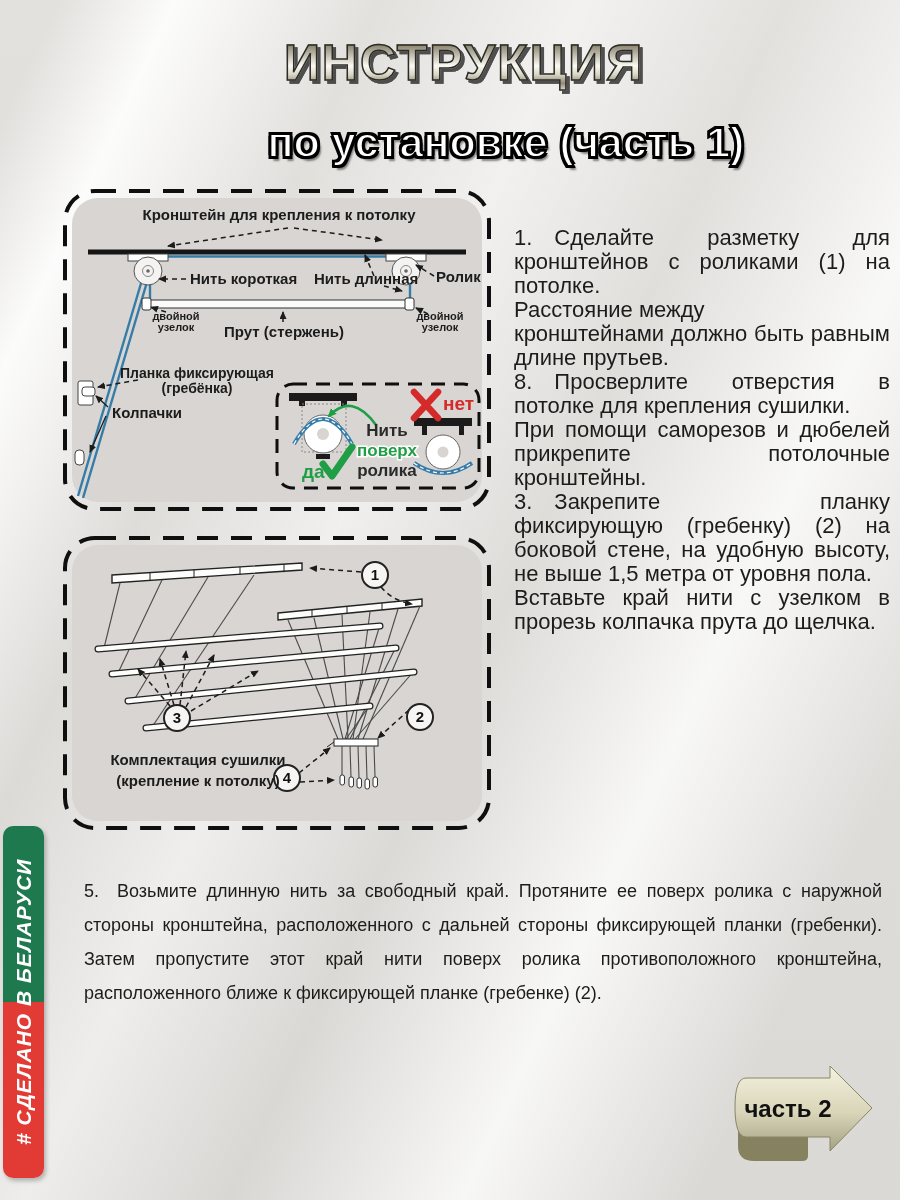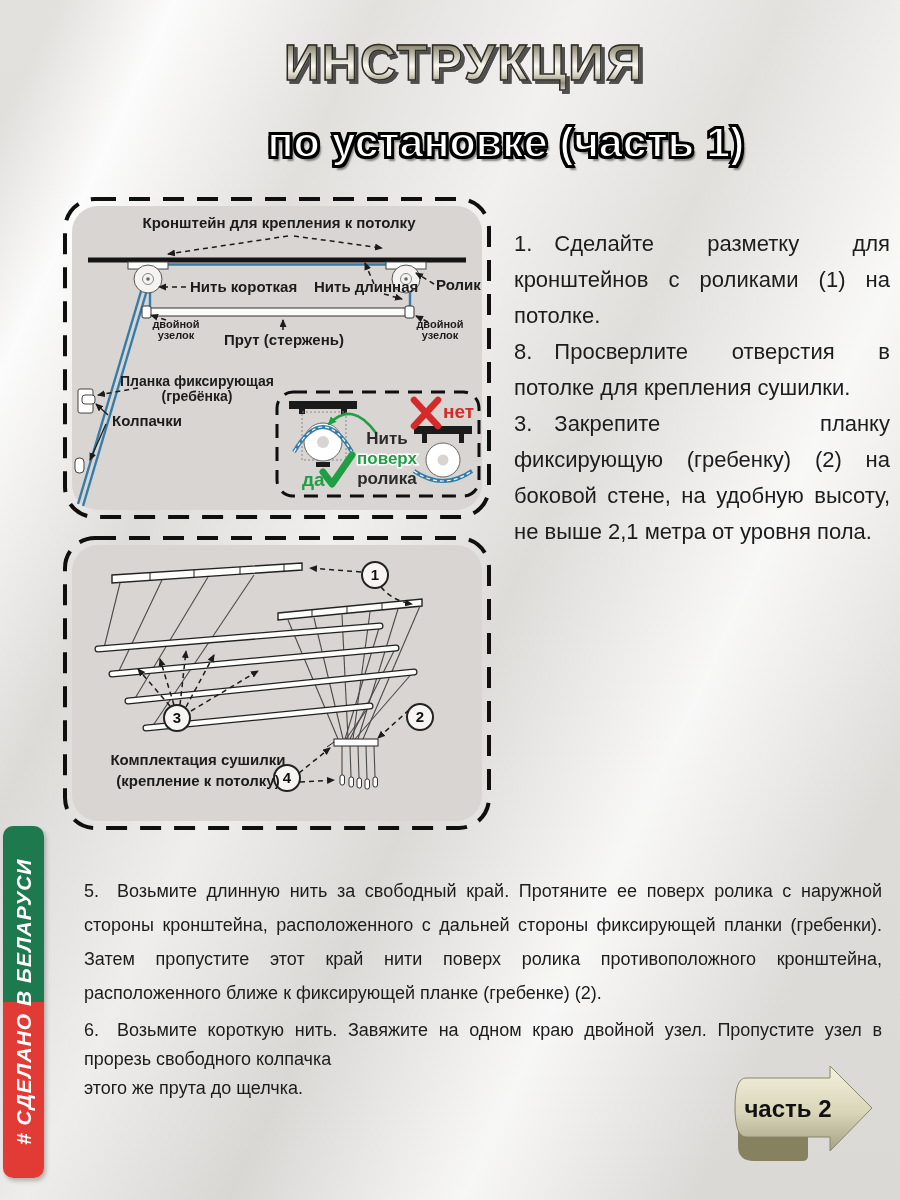--- a/index.html
+++ b/index.html
@@ -15,40 +15,40 @@
     font-size:50px;font-weight:700;letter-spacing:2px;
     background:linear-gradient(180deg,#56523f 0%,#8d8873 20%,#fbfaf3 55%,#d9d6c6 70%,#8f8a76 85%,#f4f2e8 100%);
     -webkit-background-clip:text;background-clip:text;color:transparent;
     -webkit-text-stroke:1.5px #2c2b26;
     filter:drop-shadow(3px 3px 0.6px rgba(25,25,25,.75));padding-left:14px;}
   .subtitle{position:absolute;top:118px;left:14px;width:100%;text-align:center;
     font-size:43px;font-weight:800;color:#fff;-webkit-text-stroke:1.8px #000;
     text-shadow:2px 2px 0 #000,-2px 2px 0 #000,2px -2px 0 #000,-2px -2px 0 #000,3px 4px 2px rgba(0,0,0,.45);padding-left:42px;}
   
   .box{position:absolute;}
-  .box1{left:62px;top:196px;width:430px;height:324px;}
+  .box1{left:62px;top:188px;width:430px;height:324px;}
   .box2{left:62px;top:535px;width:430px;height:296px;}
   svg{display:block;}
   .boxfill{fill:#d8d5d2;}
   .dash-b{fill:none;stroke:#0f0f0f;stroke-width:4;stroke-dasharray:21 13;}
   .dash-b2{fill:none;stroke:#0f0f0f;stroke-width:3;stroke-dasharray:14 9;}
   .lbl{font:700 15px "Liberation Sans",sans-serif;fill:#1c1c1c;}
   .lbl14{font:700 14px "Liberation Sans",sans-serif;fill:#1c1c1c;}
   .lbl-sm{font:700 11px "Liberation Sans",sans-serif;fill:#1c1c1c;}
   .dl{stroke:#1c1c1c;stroke-width:1.5;stroke-dasharray:5 4;fill:none;}
   .sl{stroke:#1c1c1c;stroke-width:1.3;fill:none;}
   .thread{stroke:#357ca8;stroke-width:2.4;fill:none;}
   .tstring{stroke:#4a4a4a;stroke-width:1.1;fill:none;}
   .ins-dark{font:700 17px "Liberation Sans",sans-serif;fill:#2a2a2a;}
   .ins-green{font:700 17px "Liberation Sans",sans-serif;fill:#1f9e46;stroke:#fff;stroke-width:3;paint-order:stroke;}
   .yes-no{font:800 19px "Liberation Sans",sans-serif;}
   .co-circle{fill:#f6f5f3;stroke:#222;stroke-width:2;}
   .co-num{font:700 15px "Liberation Sans",sans-serif;fill:#111;text-anchor:middle;}
   
-  .right-col{position:absolute;left:514px;top:226px;width:376px;font-size:22px;line-height:36px;}
+  .right-col{position:absolute;left:514px;top:226px;width:376px;font-size:22px;line-height:24px;}
   .right-col p{margin:0;text-align:justify;white-space:pre-line;}
   .bottom-col{position:absolute;left:84px;top:874px;width:798px;font-size:18px;}
   .bottom-col p{margin:0 0 6px;text-align:justify;white-space:pre-line;}
   .bottom-col .p5{line-height:34px;}
   .bottom-col .p6{line-height:29px;}
   
   .banner{position:absolute;left:3px;top:826px;width:41px;height:352px;border-radius:10px;overflow:hidden;
     box-shadow:2px 3px 4px rgba(0,0,0,.25);}
   .banner-green{position:absolute;top:0;left:0;width:100%;height:176px;background:#1e7a4e;}
   .banner-red{position:absolute;top:176px;left:0;width:100%;bottom:0;background:#e23b35;}
@@ -266,28 +266,30 @@
         <text class="co-num" x="225" y="248">4</text>
       </g>
 
       <text class="lbl" x="136" y="230" text-anchor="middle">Комплектация сушилки</text>
       <text class="lbl" x="136" y="251" text-anchor="middle">(крепление к потолку)</text>
     </svg>
   </div>
 
   <div class="right-col">
     <p>1. Сделайте разметку для кронштейнов с роликами (1) на потолке.</p>
+    <p>Расстояние между
+кронштейнами должно быть равным длине прутьев.</p>
     <p>8. Просверлите отверстия в потолке для крепления сушилки.</p>
-    <p>3. Закрепите планку фиксирующую (гребенку) (2) на боковой стене, на удобную высоту, не выше 2,1 метра от уровня пола.</p>
+    <p>При помощи саморезов и дюбелей прикрепите потолочные кронштейны.</p>
+    <p>3. Закрепите планку фиксирующую (гребенку) (2) на боковой стене, на удобную высоту, не выше 1,5 метра от уровня пола.</p>
+    <p>Вставьте край нити с узелком в прорезь колпачка прута до щелчка.</p>
   </div>
 
   <div class="bottom-col">
     <p class="p5">5. Возьмите длинную нить за свободный край. Протяните ее поверх ролика с наружной стороны кронштейна, расположенного с дальней стороны фиксирующей планки (гребенки). Затем пропустите этот край нити поверх ролика противоположного кронштейна, расположенного ближе к фиксирующей планке (гребенке) (2).</p>
-    <p class="p6">6. Возьмите короткую нить. Завяжите на одном краю двойной узел. Пропустите узел в прорезь свободного колпачка
-этого же прута до щелчка.</p>
   </div>
 
   <div class="banner">
     <div class="banner-green"></div>
     <div class="banner-red"></div>
     <div class="banner-text"># СДЕЛАНО В БЕЛАРУСИ</div>
   </div>
 
   <div class="next-arrow">
     <svg viewBox="0 0 158 102" width="158" height="102">

